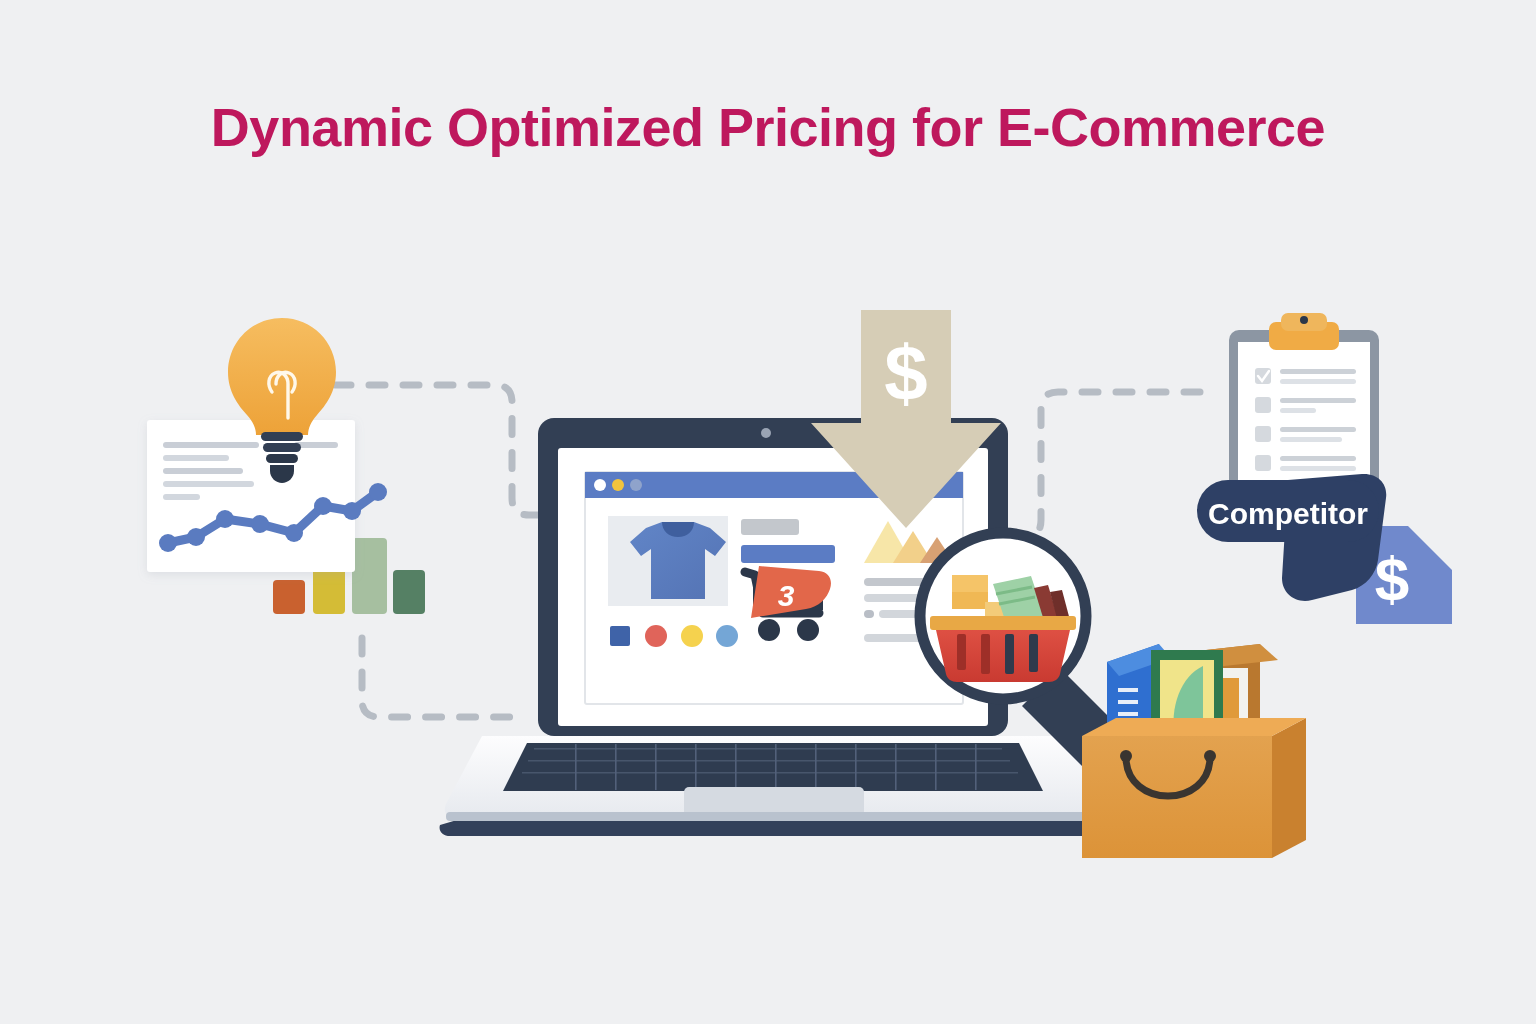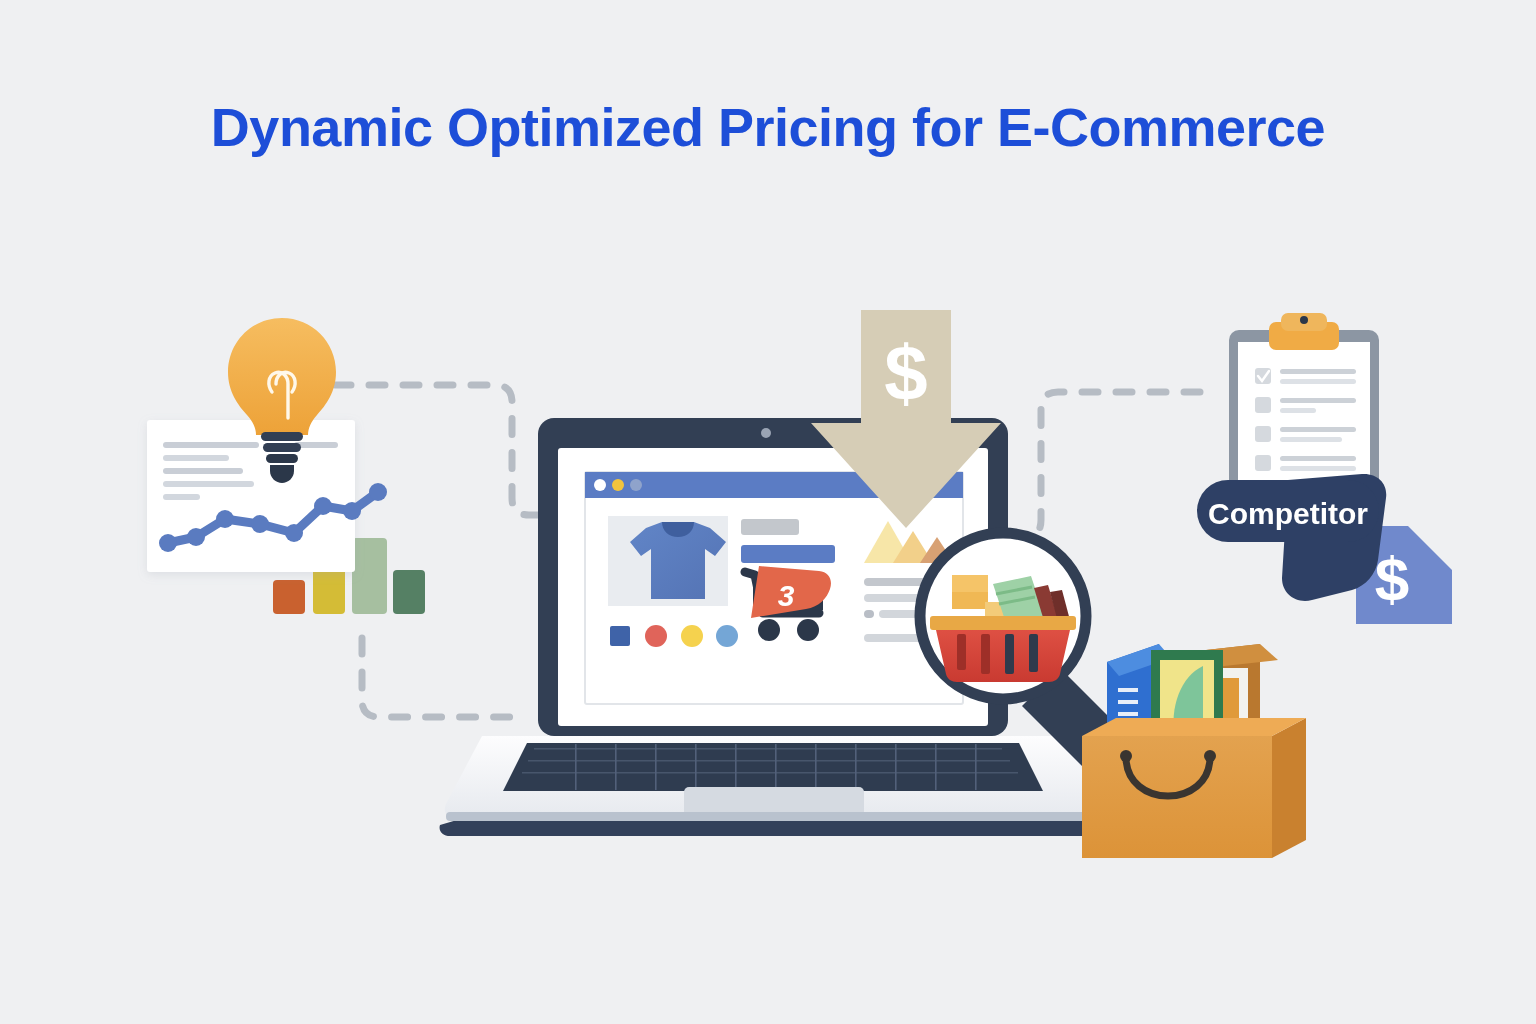--- a/index.html
+++ b/index.html
@@ -12,21 +12,21 @@
   }
   #stage{position:absolute;inset:0;width:1536px;height:1024px;}
   #stage > svg{position:absolute;left:0;top:0;}
   .page-title{
     position:absolute;
     left:0;right:0;top:96px;
     text-align:center;
     font-size:54px;
     font-weight:bold;
     letter-spacing:-0.5px;
-    color:#1d4ed8;
+    color:#be185d;
     font-family:"Liberation Sans", sans-serif;
   }
   .tag-text{
     font-family:"Liberation Sans", sans-serif;
     font-weight:bold;
     fill:#ffffff;
   }
 </style>
 </head>
 <body>

